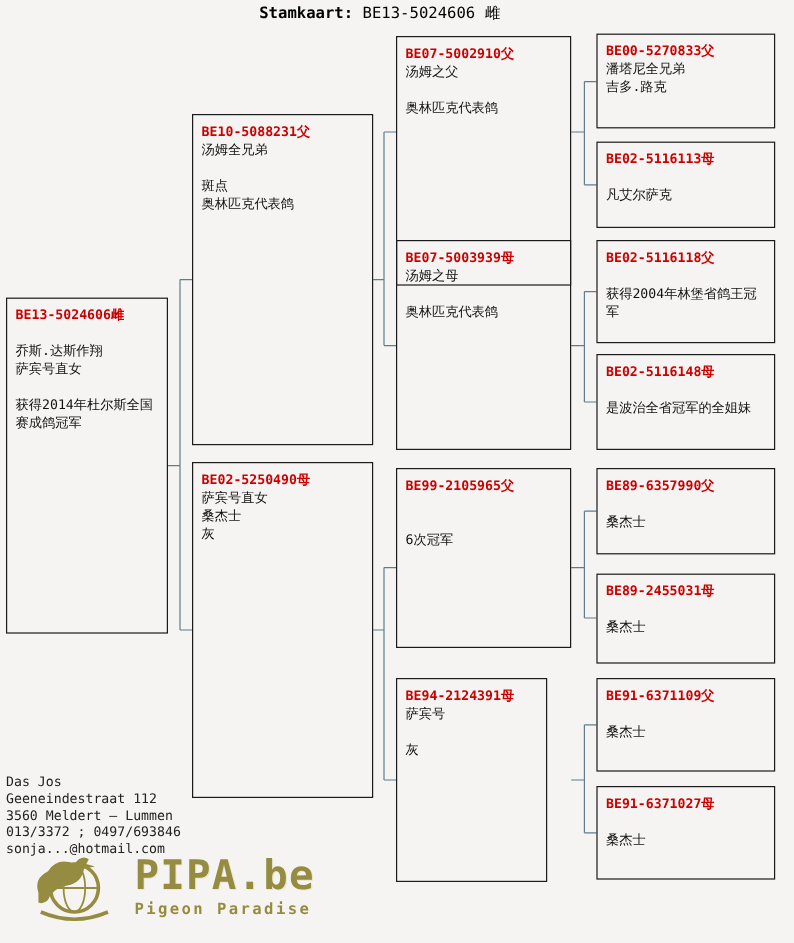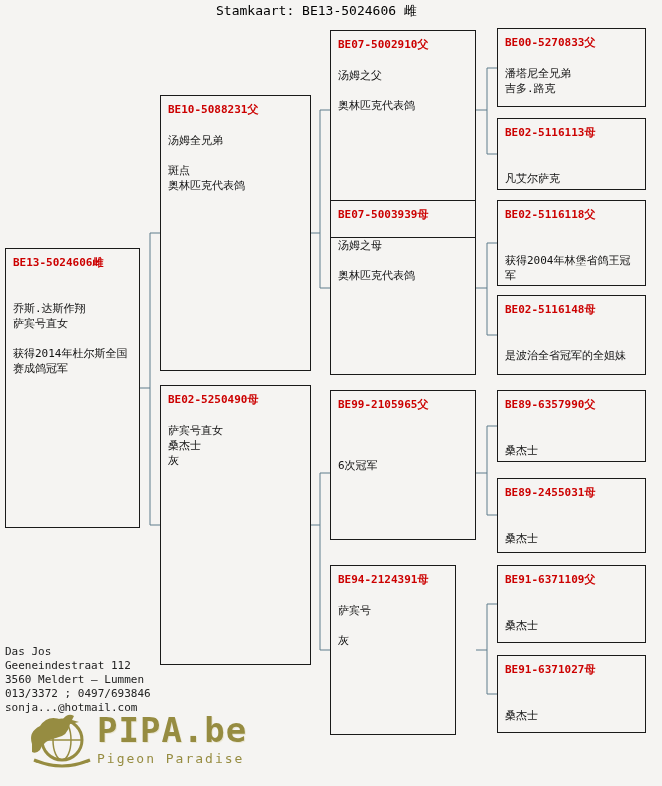--- a/index.html
+++ b/index.html
@@ -5,44 +5,44 @@
   html,body { margin:0; padding:0; }
   body { font-family: "DejaVu Sans Mono", "DejaVu Sans", monospace; }
   .page {
     position:relative; width:662px; height:786px;
     background:#f5f4f2; overflow:hidden;
   }
   .title {
     position:absolute; left:216px; top:2px;
     font-size:13px; color:#000; white-space:nowrap;
   }
-  .title .lbl { font-weight:normal; }
+  .title .lbl { font-weight:bold; }
   .connectors { position:absolute; left:0; top:0; pointer-events:none; }
   .pbox {
     position:absolute; box-sizing:border-box;
     border:1px solid #1a1a1a; background:transparent;
     padding:6px 7px; font-size:11px; line-height:15px; color:#111;
   }
   .ring { color:#cc0000; font-weight:bold; white-space:nowrap; }
-  .desc { white-space:pre-line;margin-top:16px; }
+  .desc { white-space:pre-line; }
   .footer {
     position:absolute; left:5px; top:645px;
     font-size:11px; line-height:14px; color:#222;
   }
   .logo {
     position:absolute; left:18px; top:708px;
-    display:flex; align-items:center; gap:1px; opacity:.92;
+    display:flex; align-items:center; gap:16px; opacity:.92;
   }
   .logo-text { display:flex; flex-direction:column; }
   .brand {
     font-size:34px; font-weight:bold; color:#8f8433; line-height:1;
     letter-spacing:1px; text-shadow:1px 1px 0 #e9e5d2;
   }
   .tagline {
-    font-size:13px; font-weight:normal; color:#8f8433;
+    font-size:13px; font-weight:bold; color:#8f8433;
     letter-spacing:2px; margin-top:4px;
   }
 </style>
 </head>
 <body>
 
 <div class="page">
 
   <div class="title">
     <span class="lbl">Stamkaart:</span>

